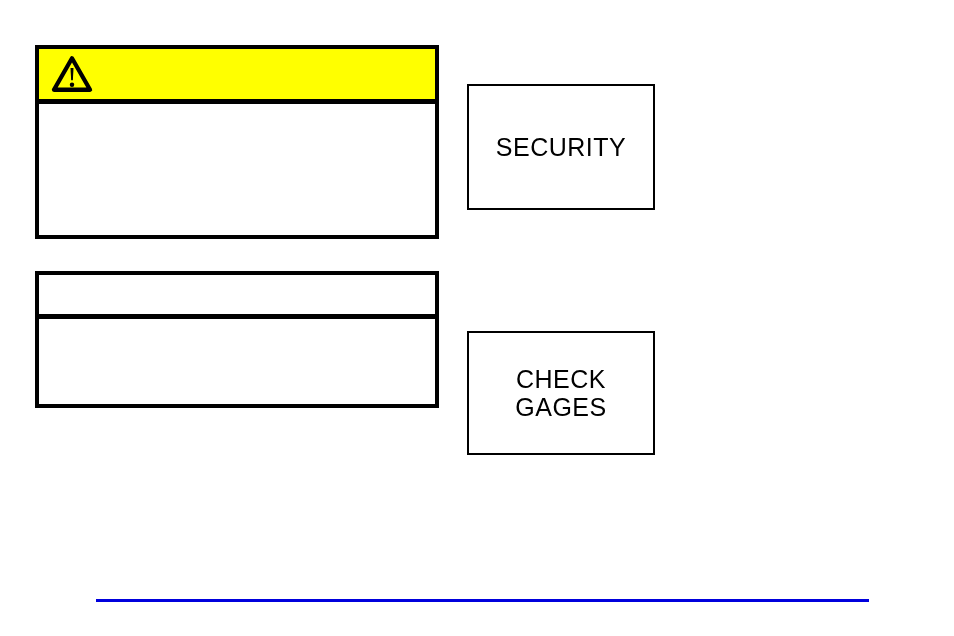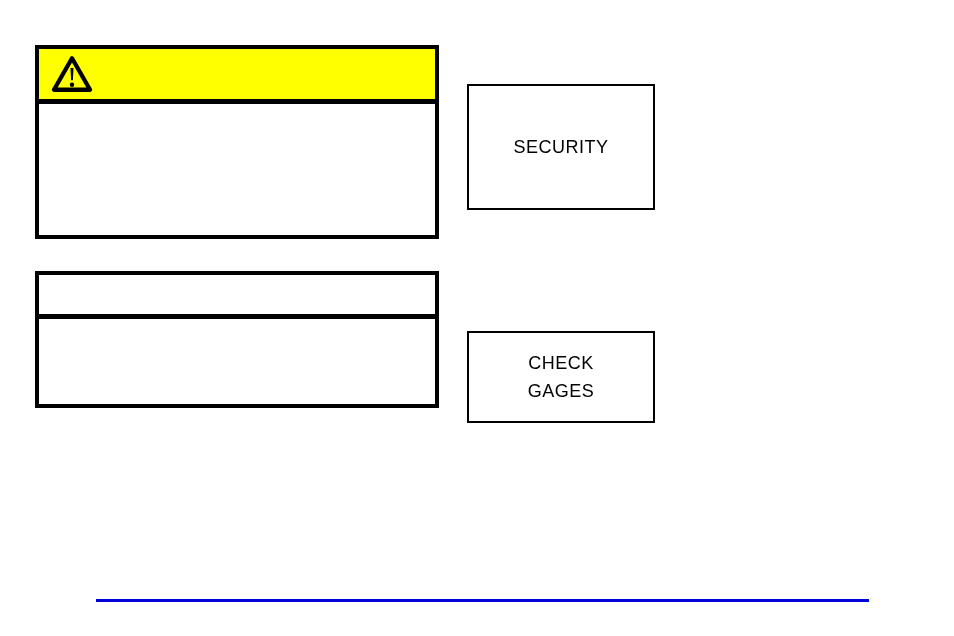--- a/index.html
+++ b/index.html
@@ -83,24 +83,24 @@
     justify-content: center;
   }
   .indicator-light.security {
     left: 467px;
     top: 84px;
     height: 126px;
   }
   .indicator-light.check-gages {
     left: 467px;
     top: 331px;
-    height: 92px;
+    height: 124px;
   }
   .indicator-label {
-    font-size: 18px;
+    font-size: 25px;
     line-height: 28px;
     color: #000000;
     letter-spacing: 0.5px;
     text-align: center;
     white-space: pre-line;
   }
 
   
   .page-rule {
     position: absolute;

